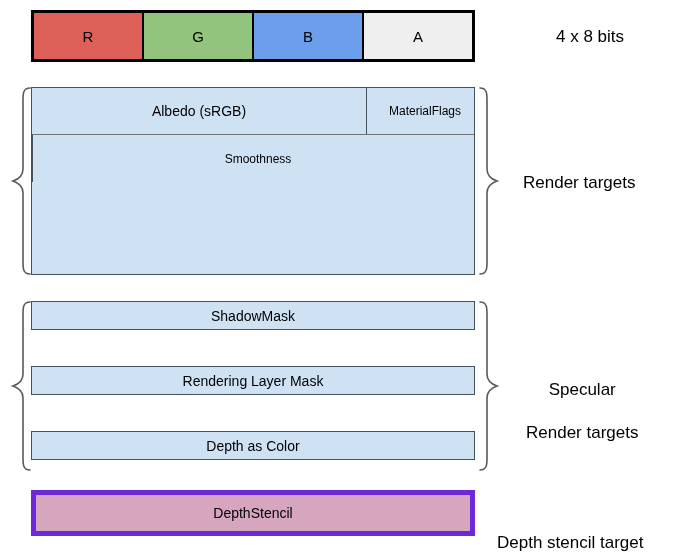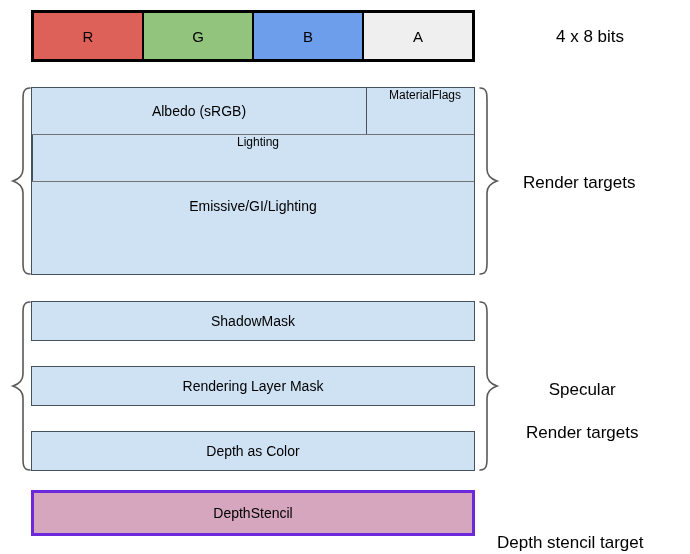--- a/index.html
+++ b/index.html
@@ -68,58 +68,58 @@
     flex: 0 0 334px;
     display: flex;
     align-items: center;
     justify-content: center;
     font-size: 14px;
     box-sizing: border-box;
   }
   .rt-side {
     flex: 1 1 auto;
     display: flex;
-    align-items: flex-start;
+    align-items: center;
     justify-content: center;
     font-size: 12px;
     border-left: 1px solid #45525e;
     box-sizing: border-box;
     padding-left: 9px;
   }
   .rt-row.full .rt-main {
     flex: 1 1 auto;
   }
 
   
   .opt-box {
     position: absolute;
     left: 31px;
     width: 444px;
-    height: 40px;
+    height: 29px;
     box-sizing: border-box;
     border: 1px solid #45525e;
     background: #cfe2f3;
     display: flex;
     align-items: center;
     justify-content: center;
     font-size: 14px;
   }
   .opt-box.b1 { top: 301px; }
   .opt-box.b2 { top: 366px; }
   .opt-box.b3 { top: 431px; }
 
   
   .ds-box {
     position: absolute;
     left: 31px;
     top: 490px;
     width: 444px;
     height: 46px;
     box-sizing: border-box;
-    border: 3px solid #6d28d9;
+    border: 5px solid #6d28d9;
     background: #d5a6bd;
     display: flex;
     align-items: center;
     justify-content: center;
     font-size: 14px;
   }
 
   
   .brace {
     position: absolute;
@@ -171,28 +171,22 @@
     <div class="rt-row">
       <div class="rt-main">
         <span>Albedo (sRGB)</span>
       </div>
       <div class="rt-side">
         <span>MaterialFlags</span>
       </div>
     </div>
     <div class="rt-row">
       <div class="rt-side">
-        <span>Lighting</span>
+        <span>Smoothness</span>
       </div>
-    </div>
-    <div class="rt-row full">
-      <div class="rt-main">
-        <span>Emissive/GI/Lighting</span>
-      </div>
-
     </div>
   </div>
 
   <div class="brace" style="left:478px; top:86px;">
     <svg width="22" height="190" viewBox="0 0 22 190">
       <path d="M2 2 C9 2 9 8 9 14 L9 83 C9 90 13 93 19 95 C13 97 9 100 9 107 L9 176 C9 182 9 188 2 188" fill="none" stroke="#595959" stroke-width="1.6" stroke-linecap="round"></path>
     </svg>
   </div>
 
   <div class="side-label label-rt">Render targets</div>

